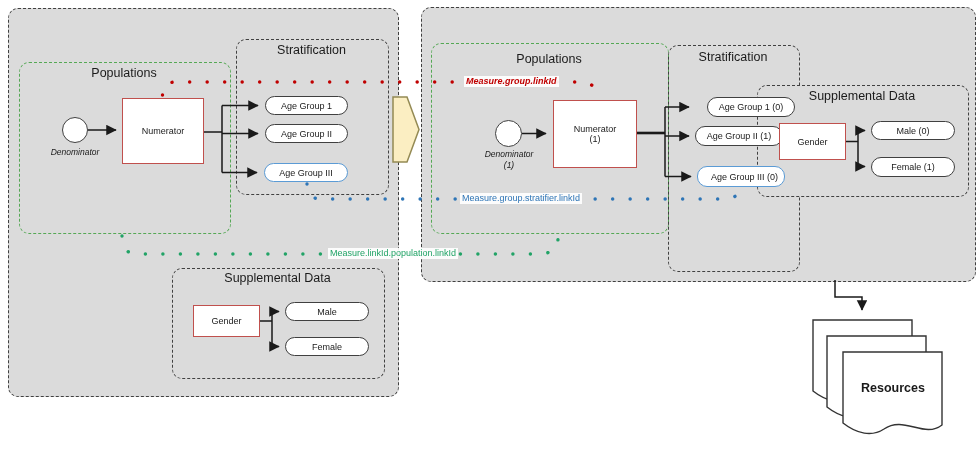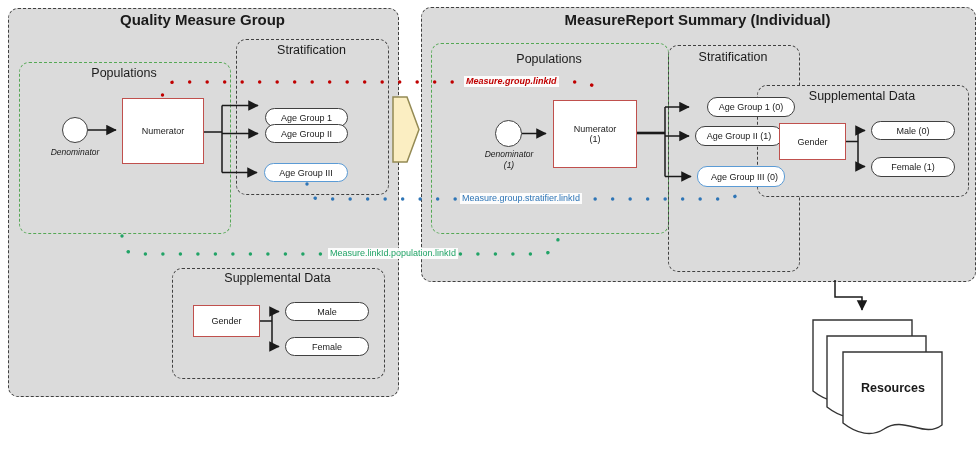--- a/index.html
+++ b/index.html
@@ -26,33 +26,31 @@
   .trail-label.green{color:#21a366;}
   .res-label{position:absolute;font-weight:bold;font-size:12.5px;text-align:center;z-index:5;}
   svg.layer{position:absolute;left:0;top:0;z-index:3;pointer-events:none;}
 </style>
 </head>
 <body>
 
 <div class="canvas">
 
   <div class="grp" style="left:8px;top:8px;width:389px;height:387px;"></div>
-  <div class="grp-title" style="left:8px;width:389px;top:11px;">Quality Measure Group</div>
 
   <div class="container green" style="left:19px;top:62px;width:210px;height:170px;"></div>
   <div class="c-label" style="left:19px;width:210px;top:66px;">Populations</div>
 
   <div class="container" style="left:236px;top:39px;width:151px;height:154px;"></div>
   <div class="c-label" style="left:236px;width:151px;top:43px;">Stratification</div>
 
   <div class="container" style="left:172px;top:268px;width:211px;height:109px;"></div>
   <div class="c-label" style="left:172px;width:211px;top:271px;">Supplemental Data</div>
 
   <div class="grp" style="left:421px;top:7px;width:553px;height:273px;"></div>
-  <div class="grp-title" style="left:421px;width:553px;top:11px;">MeasureReport Summary (Individual)</div>
 
   <div class="container green" style="left:431px;top:43px;width:236px;height:189px;"></div>
   <div class="c-label" style="left:431px;width:236px;top:52px;">Populations</div>
 
   <div class="container" style="left:668px;top:45px;width:130px;height:225px;"></div>
   <div class="c-label" style="left:668px;width:130px;top:50px;">Stratification</div>
 
   <div class="container" style="left:757px;top:85px;width:210px;height:110px;background:#dbdbdb;"></div>
   <div class="c-label" style="left:757px;width:210px;top:89px;">Supplemental Data</div>
 
@@ -98,21 +96,21 @@
       <path d="M813,320 h99 v73 c-18,14 -38,-10 -58,4 c-12,8 -27,5 -41,-6 Z"></path>
       <path d="M827,336 h99 v73 c-18,14 -38,-10 -58,4 c-12,8 -27,5 -41,-6 Z"></path>
       <path d="M843,352 h99 v73 c-18,14 -38,-10 -58,4 c-12,8 -27,5 -41,-6 Z"></path>
     </g>
   </svg>
 
   <div class="node circle" style="left:62px;top:117px;width:26px;height:26px;"></div>
   <div class="tiny-label" style="left:40px;top:147px;width:70px;">Denominator</div>
   <div class="node rbox" style="left:122px;top:98px;width:82px;height:66px;">Numerator</div>
 
-  <div class="node pill" style="left:265px;top:108px;width:83px;height:19px;">Age Group 1</div>
+  <div class="node pill" style="left:265px;top:96px;width:83px;height:19px;">Age Group 1</div>
   <div class="node pill" style="left:265px;top:124px;width:83px;height:19px;">Age Group II</div>
   <div class="node pill bluebox" style="left:264px;top:163px;width:84px;height:19px;">Age Group III</div>
 
   <div class="node rbox" style="left:193px;top:305px;width:67px;height:32px;">Gender</div>
   <div class="node pill" style="left:285px;top:302px;width:84px;height:19px;">Male</div>
   <div class="node pill" style="left:285px;top:337px;width:84px;height:19px;">Female</div>
 
   <div class="node circle" style="left:495px;top:120px;width:27px;height:27px;"></div>
   <div class="tiny-label" style="left:473px;top:149px;width:72px;">Denominator</div>
   <div class="tiny-label" style="left:473px;top:160px;width:72px;">(1)</div>

